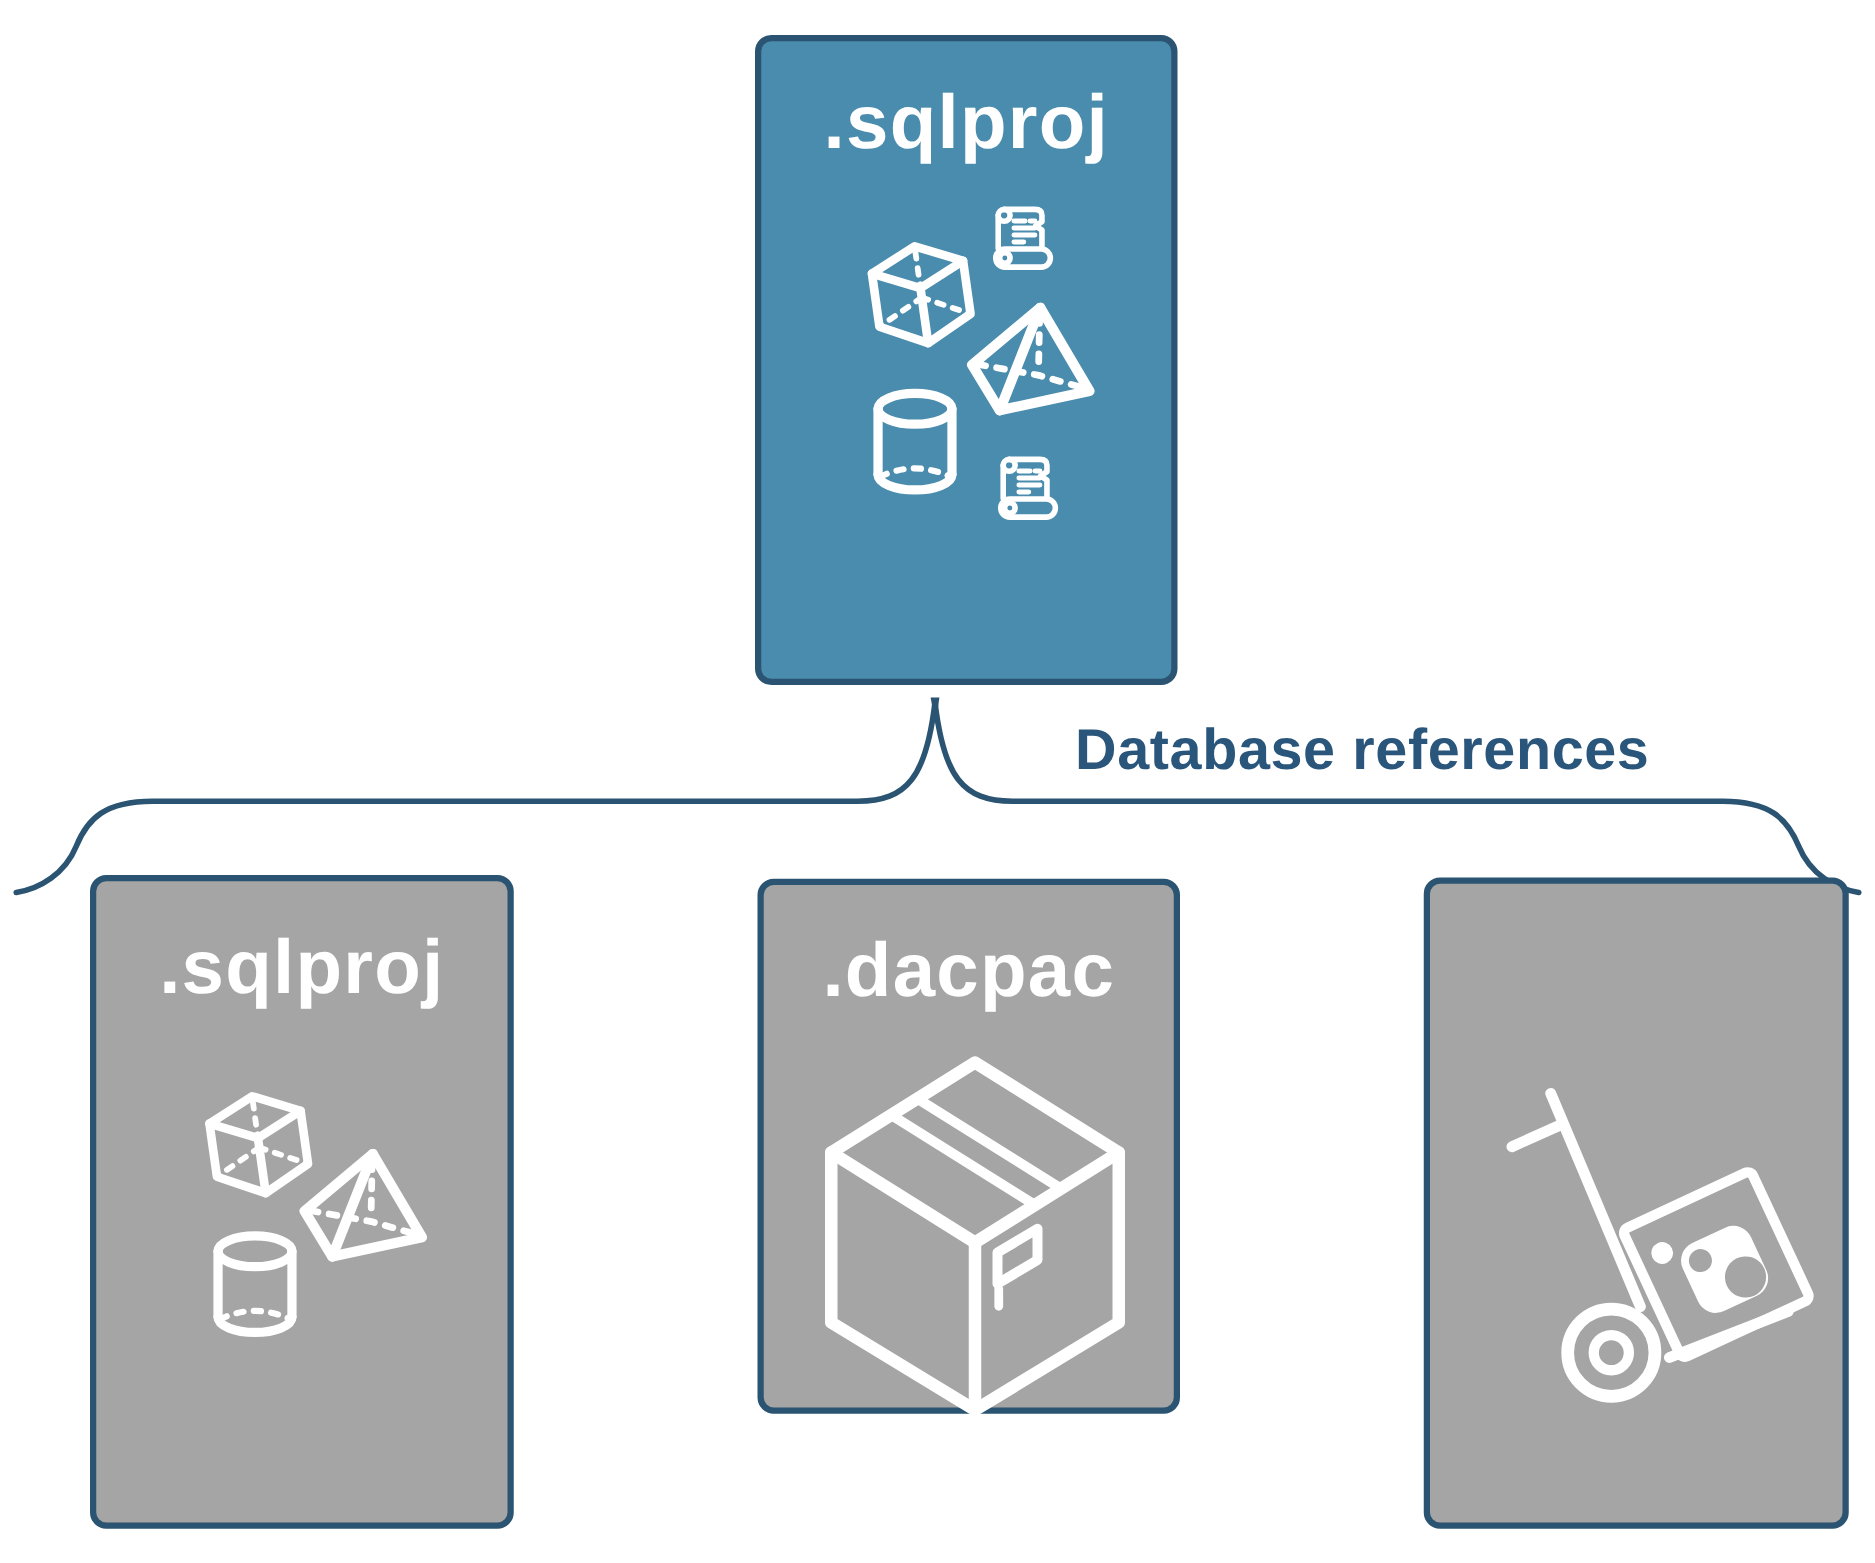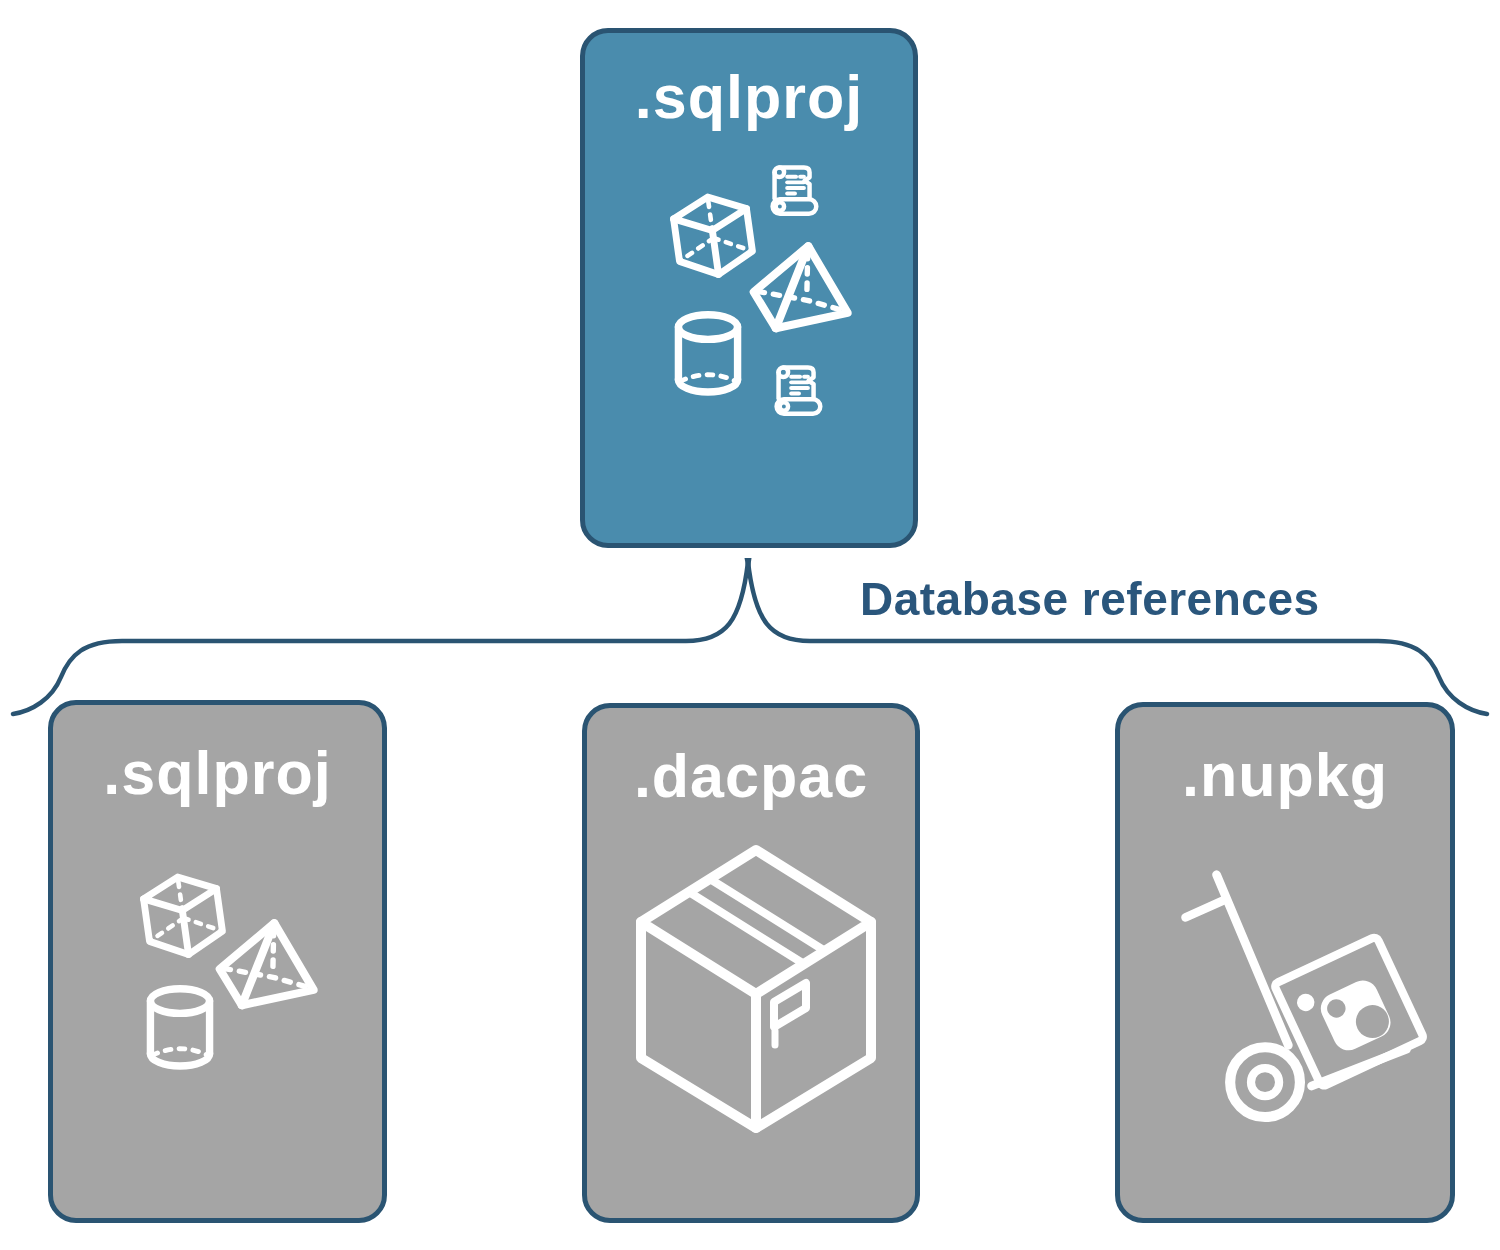--- a/index.html
+++ b/index.html
@@ -13,26 +13,26 @@
     --background:#ffffff;
   }
   html,body{margin:0;padding:0;}
   body{
     width:1500px;height:1250px;position:relative;overflow:hidden;
     background:var(--background);
     font-family:"Liberation Sans","DejaVu Sans",sans-serif;
   }
   .node{
     position:absolute;box-sizing:border-box;
-    border:5px solid var(--border);border-radius:28px;
+    border:5px solid var(--border);border-radius:13px;margin-left:24px;
   }
   .node-parent{left:580px;top:28px;width:338px;height:520px;background:var(--parent-fill);}
   .node-child{background:var(--child-fill);}
   #child-sqlproj{left:48px;top:700px;width:339px;height:523px;}
-  #child-dacpac{left:582px;top:703px;width:338px;height:520px;}
+  #child-dacpac{left:582px;top:703px;width:338px;height:428px;}
   #child-nupkg{left:1115px;top:702px;width:340px;height:521px;}
   .node-label{
     text-align:center;margin:34px 0 0 0;
     font-size:61px;font-weight:bold;color:var(--node-label);
     letter-spacing:1px;line-height:1;
   }
   .node-child .node-label{margin-top:38px;}
   .icons{position:absolute;left:0;top:0;right:0;bottom:0;}
   .icons svg{position:absolute;overflow:visible;}
   .brace-layer{position:absolute;left:0;top:0;width:1500px;height:1250px;pointer-events:none;}
@@ -169,21 +169,20 @@
         <path stroke-width="8" d="M74,39 L189,111"></path>
         <path stroke-width="8" d="M53,52 L168,124"></path>
         <polygon stroke-width="8" points="138,162 170,143 170,168 138,187"></polygon>
         <path stroke-width="7" d="M139,191 V205"></path>
       </g>
     </svg>
   </div>
 </div>
 
 <div class="node node-child" id="child-nupkg">
-  <div class="node-label">.nupkg</div>
   <div class="icons">
     <svg style="left:52px;top:152px" width="252" height="266" viewBox="0 0 260 270">
       <g stroke="#fff" fill="none" stroke-linecap="round" stroke-linejoin="round">
         <path stroke-width="9" d="M14,58 L54,40"></path>
         <path stroke-width="9" d="M46,14 L120,190"></path>
         <circle stroke-width="10.5" cx="96" cy="228" r="36"></circle>
         <circle stroke-width="8.5" cx="96" cy="228" r="14.5"></circle>
         <path stroke-width="9" d="M144,232 L242,194"></path>
         <g transform="rotate(-25 182 155)">
           <rect stroke-width="8.5" x="124" y="97" width="117" height="117" rx="5"></rect>

